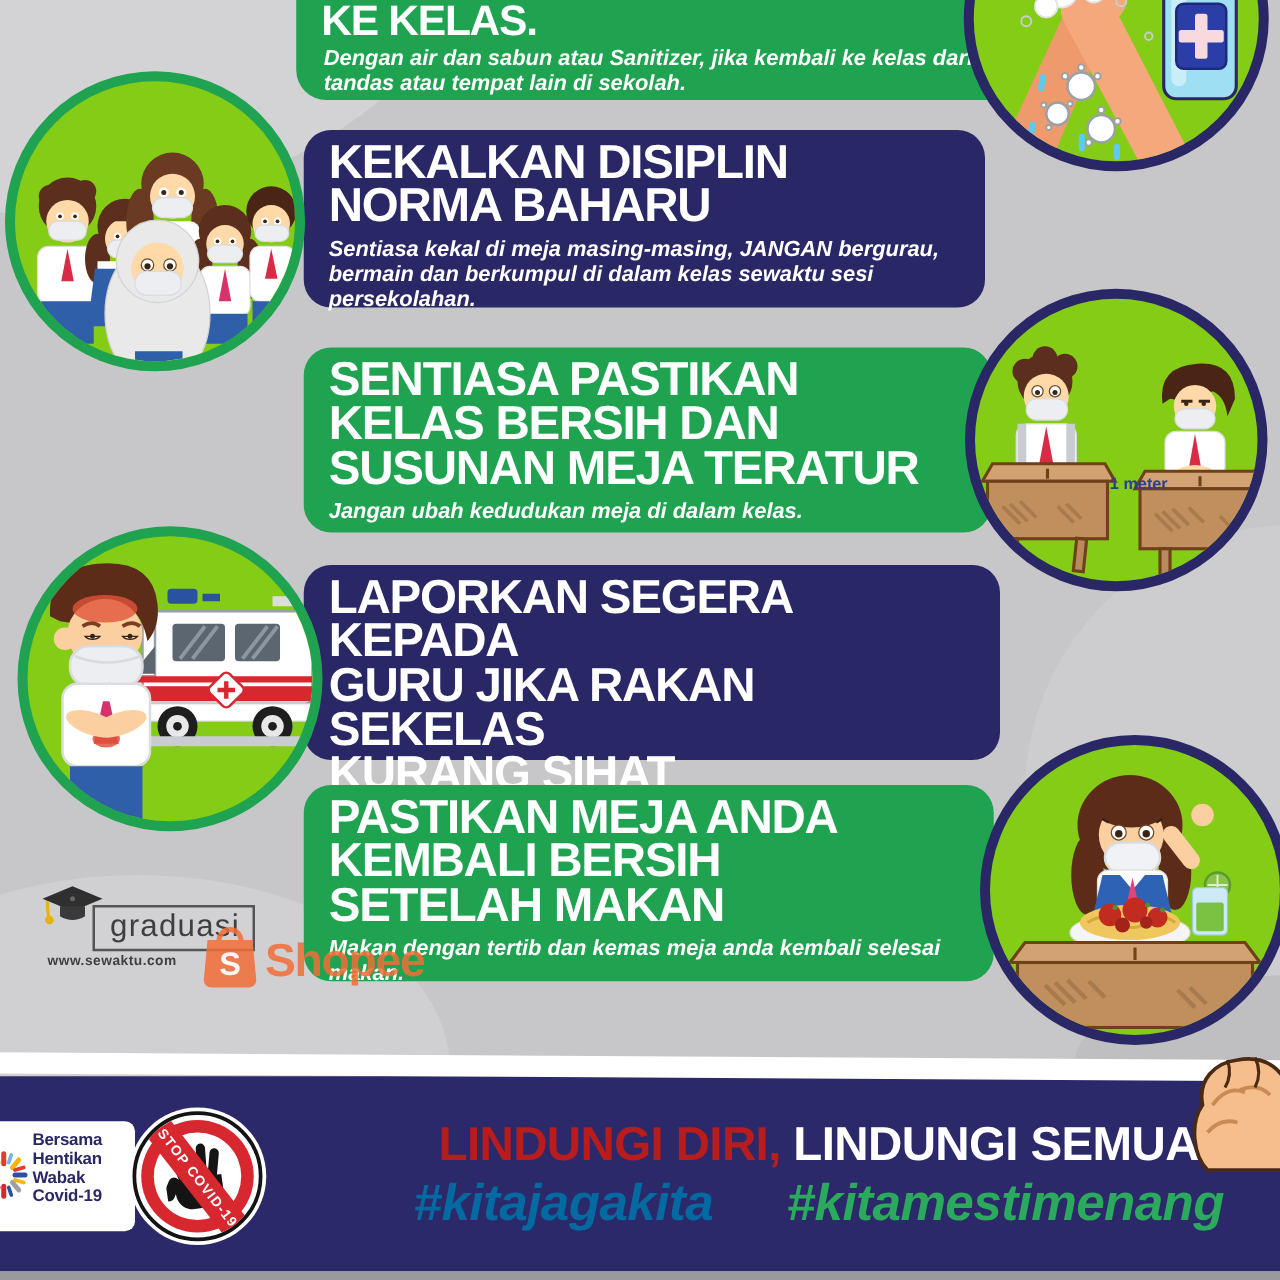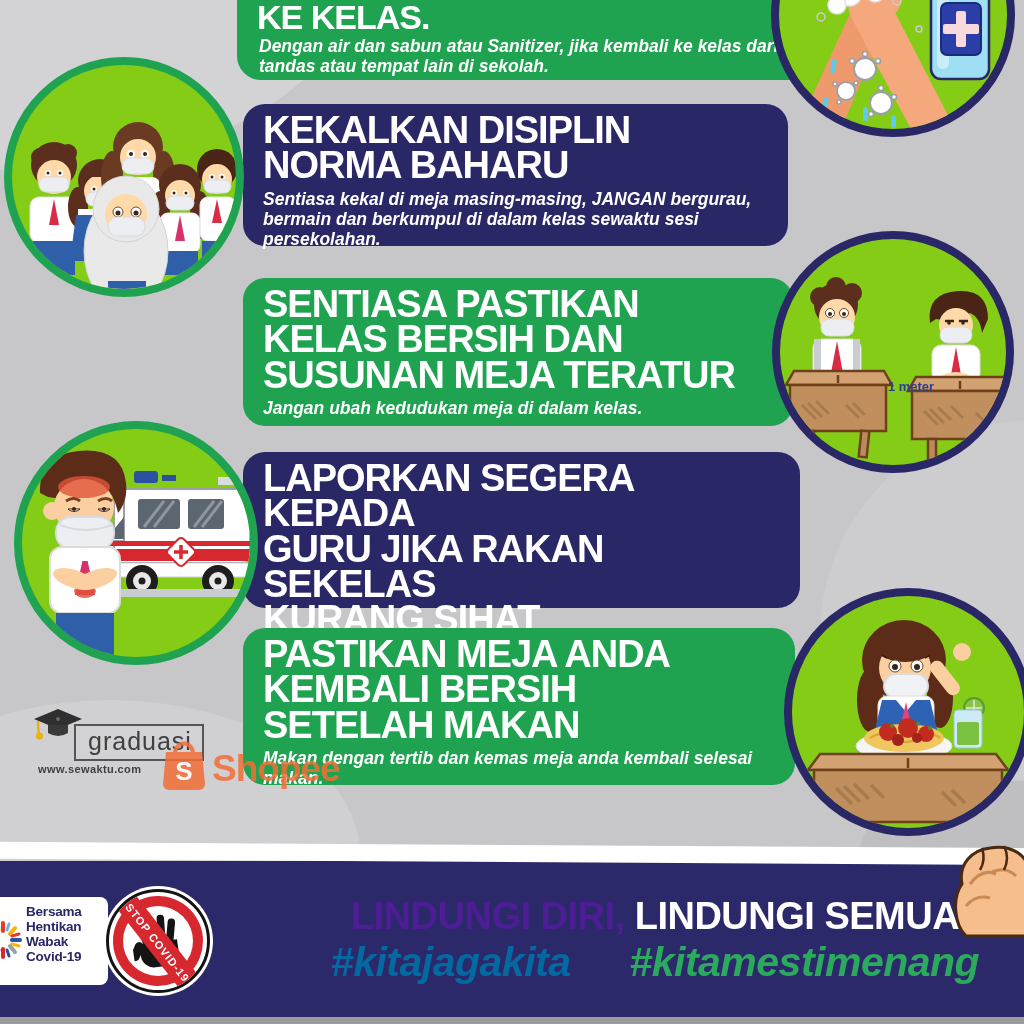--- a/index.html
+++ b/index.html
@@ -50,21 +50,21 @@
   .stop-sign{position:absolute;left:103px;top:886px;width:110px;height:110px;z-index:7;}
   .stop-outer{position:absolute;inset:0;border-radius:50%;background:#fff;}
   .stop-black{position:absolute;inset:3px;border:3px solid #141414;border-radius:50%;background:#fff;overflow:hidden;}
   .stop-red{position:absolute;inset:4px;background:#D7282F;border-radius:50%;}
   .stop-center{position:absolute;inset:14px;background:#fff;border-radius:50%;display:flex;align-items:center;justify-content:center;}
   .stop-band{position:absolute;left:-16px;right:-16px;top:39px;height:23px;background:#D7282F;
     transform:rotate(52deg);display:flex;align-items:center;justify-content:center;}
   .stop-band span{color:#fff;font-weight:bold;font-size:11px;letter-spacing:1px;white-space:nowrap;}
   .tagline{position:absolute;left:290px;top:897px;width:730px;text-align:center;z-index:5;}
   .tag1{font-size:38px;font-weight:bold;letter-spacing:-0.5px;line-height:1.05;}
-  .tag1 .g{color:#4c1d95;}
+  .tag1 .g{color:#b91c1c;}
   .tag1 .w{color:#fff;}
   .tag2{font-size:41px;font-weight:bold;font-style:italic;letter-spacing:-0.5px;line-height:1.0;margin-top:5px;}
   .tag2 .w{color:#0369a1;font-style:italic;}
   .tag2 .g{color:#2BAA5E;margin-left:48px;}
   .fist{position:absolute;left:952px;top:832px;z-index:8;}
 </style>
 </head>
 <body>
 
 <div class="poster">

